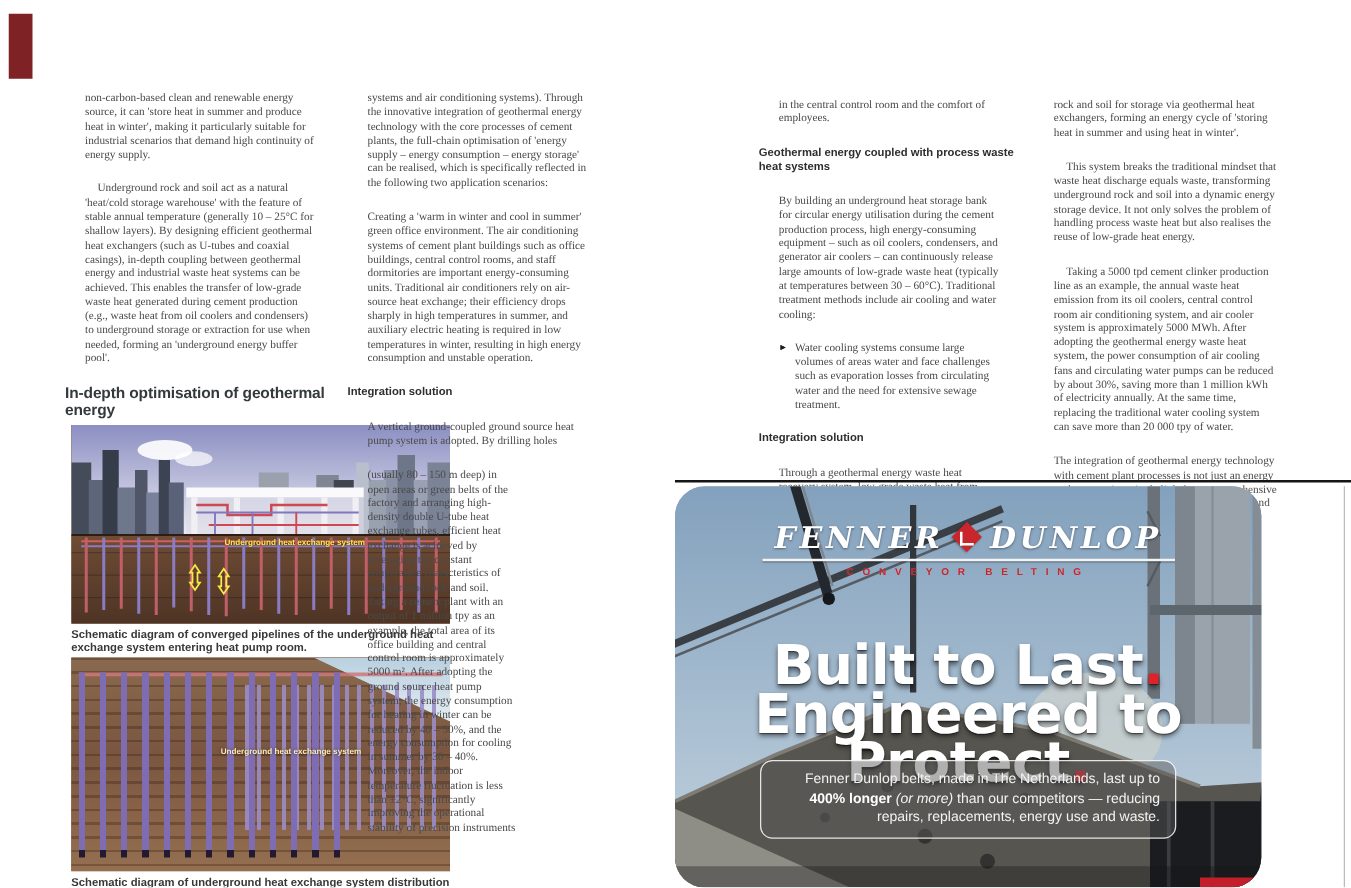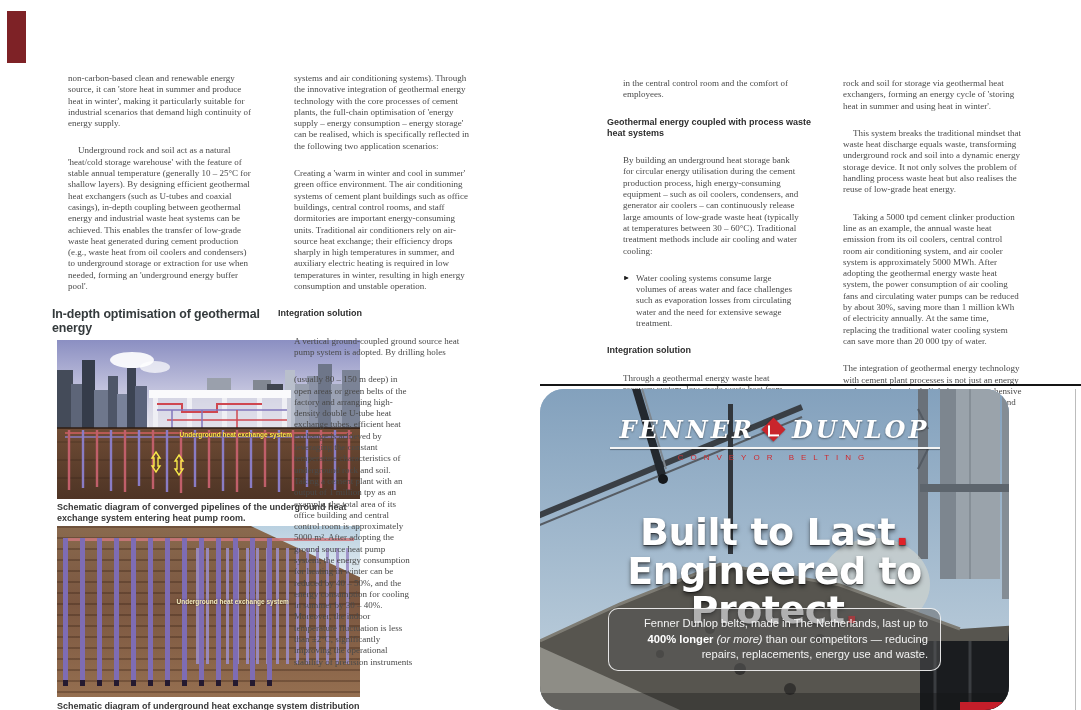--- a/index.html
+++ b/index.html
@@ -40,24 +40,24 @@
   .ad{position:absolute;left:540px;top:389px;width:469px;height:321px;overflow:hidden;background:#8fa9c2;border-radius:24px;}
   .ad svg{position:absolute;inset:0;}
   .ad-logo{position:absolute;left:0;right:0;top:26px;text-align:center;z-index:6;}
   .brand-row{display:inline-flex;align-items:center;gap:10px;
     font-family:"DejaVu Serif","Liberation Serif",serif;font-style:italic;font-weight:bold;
     font-size:24px;letter-spacing:3px;color:#ffffff;text-shadow:0 1px 2px rgba(0,0,0,.45);}
   .diamond{width:17px;height:17px;background:#c9252c;transform:rotate(45deg);display:inline-block;
     box-shadow:0 1px 2px rgba(0,0,0,.4);position:relative;}
   .diamond::after{content:"";position:absolute;left:4px;top:4px;width:9px;height:9px;border-left:2px solid #fff;border-bottom:2px solid #fff;transform:rotate(-45deg);}
   .brand-rule{width:330px;height:2px;background:#f4f4f4;margin:3px auto 4px auto;box-shadow:0 1px 1px rgba(0,0,0,.35);}
-  .ad-tagline{font-size:8px;font-weight:normal;letter-spacing:7px;color:#c9252c;text-shadow:0 0 1px rgba(255,255,255,.2);text-align:center;}
+  .ad-tagline{font-size:8px;font-weight:bold;letter-spacing:7px;color:#c9252c;text-shadow:0 0 1px rgba(255,255,255,.2);text-align:center;}
   .ad-headline{position:absolute;left:0;right:0;top:124px;text-align:center;z-index:6;
     font-family:"DejaVu Sans","Liberation Sans",sans-serif;font-weight:800;
-    font-size:38px;line-height:39px;color:#ffffff;letter-spacing:-0.5px;
+    font-size:44px;line-height:39px;color:#ffffff;letter-spacing:-0.5px;
     text-shadow:0 3px 4px rgba(0,0,0,.5),0 1px 1px rgba(0,0,0,.5);}
   .ad-headline .dot{color:#e02229;}
   .ad-info{position:absolute;left:68px;right:68px;top:219px;z-index:6;
     background:rgba(90,90,90,.48);border:1px solid rgba(255,255,255,.85);border-radius:10px;
     color:#f3f3f3;font-size:11.2px;line-height:15.5px;text-align:right;padding:7px 12px;}
   .ad-info b{color:#ffffff;}
   .ad-info i{font-style:italic;}
   .ad-redstrip{position:absolute;left:420px;top:313px;width:48px;height:8px;background:#c41e2a;z-index:7;}
   .ad-badge{position:absolute;left:469px;top:306px;width:55px;height:15px;background:#f5f5f5;border-radius:4px;z-index:7;
     box-shadow:0 0 2px rgba(0,0,0,.5);overflow:hidden;}

